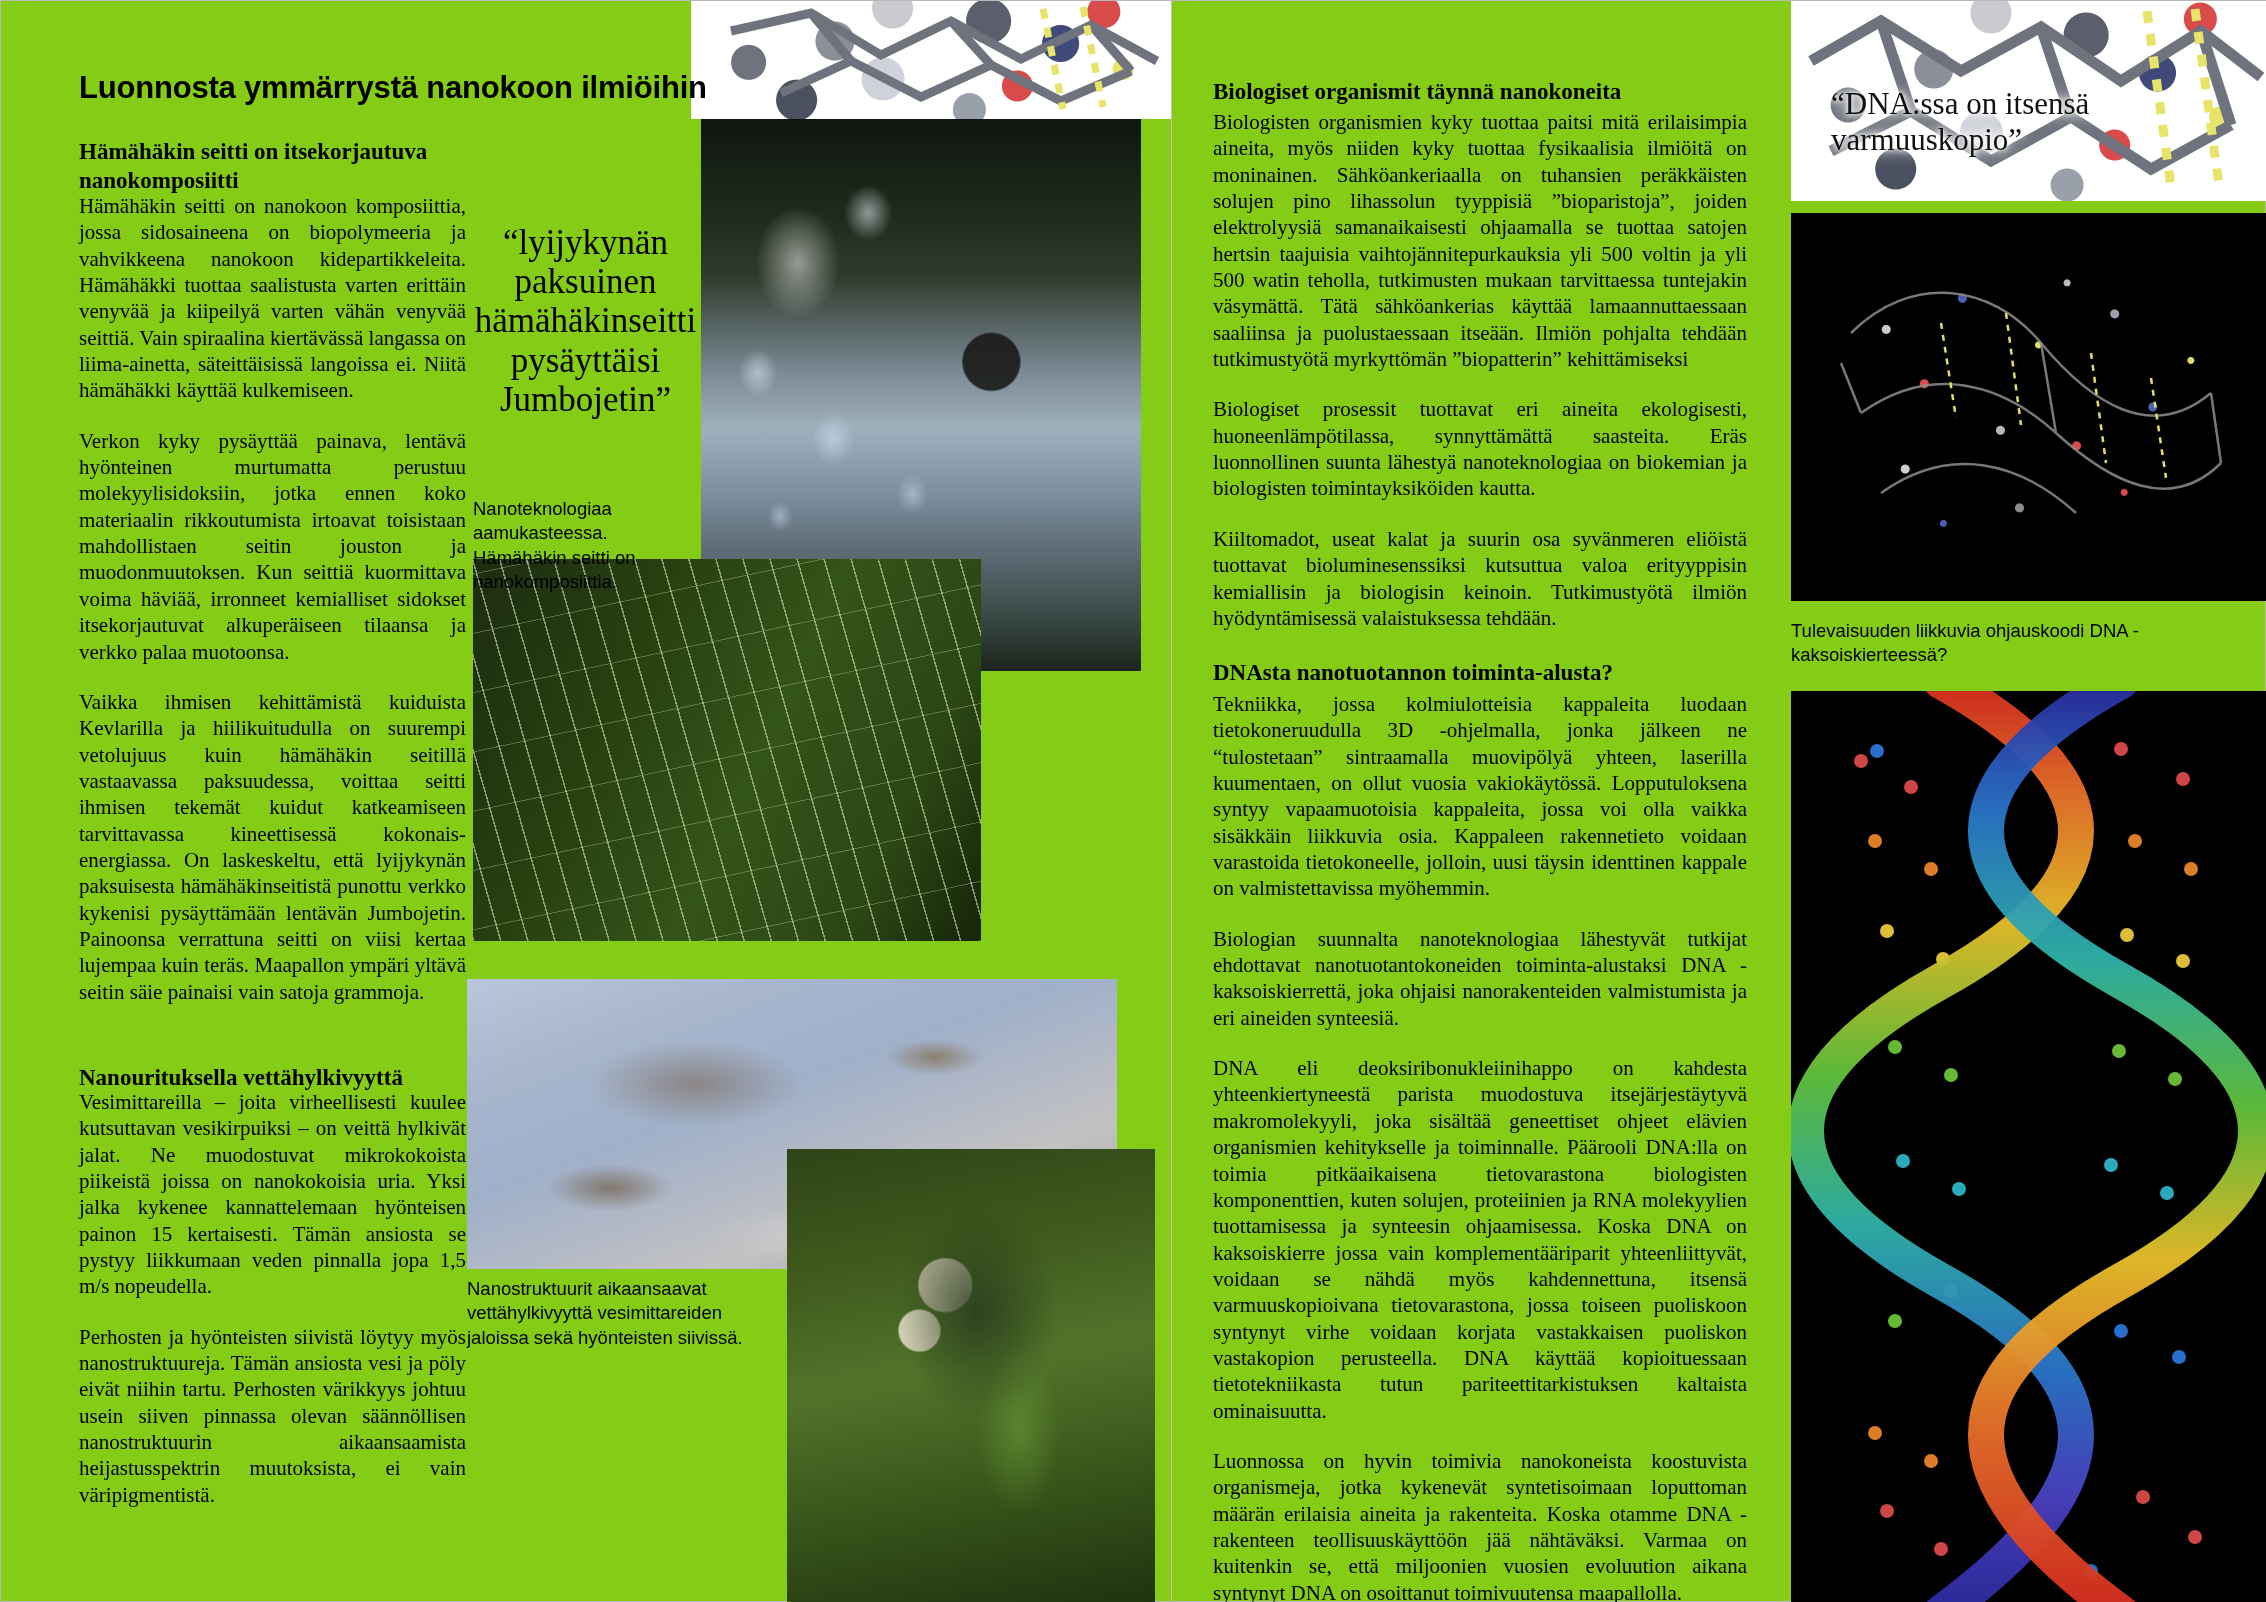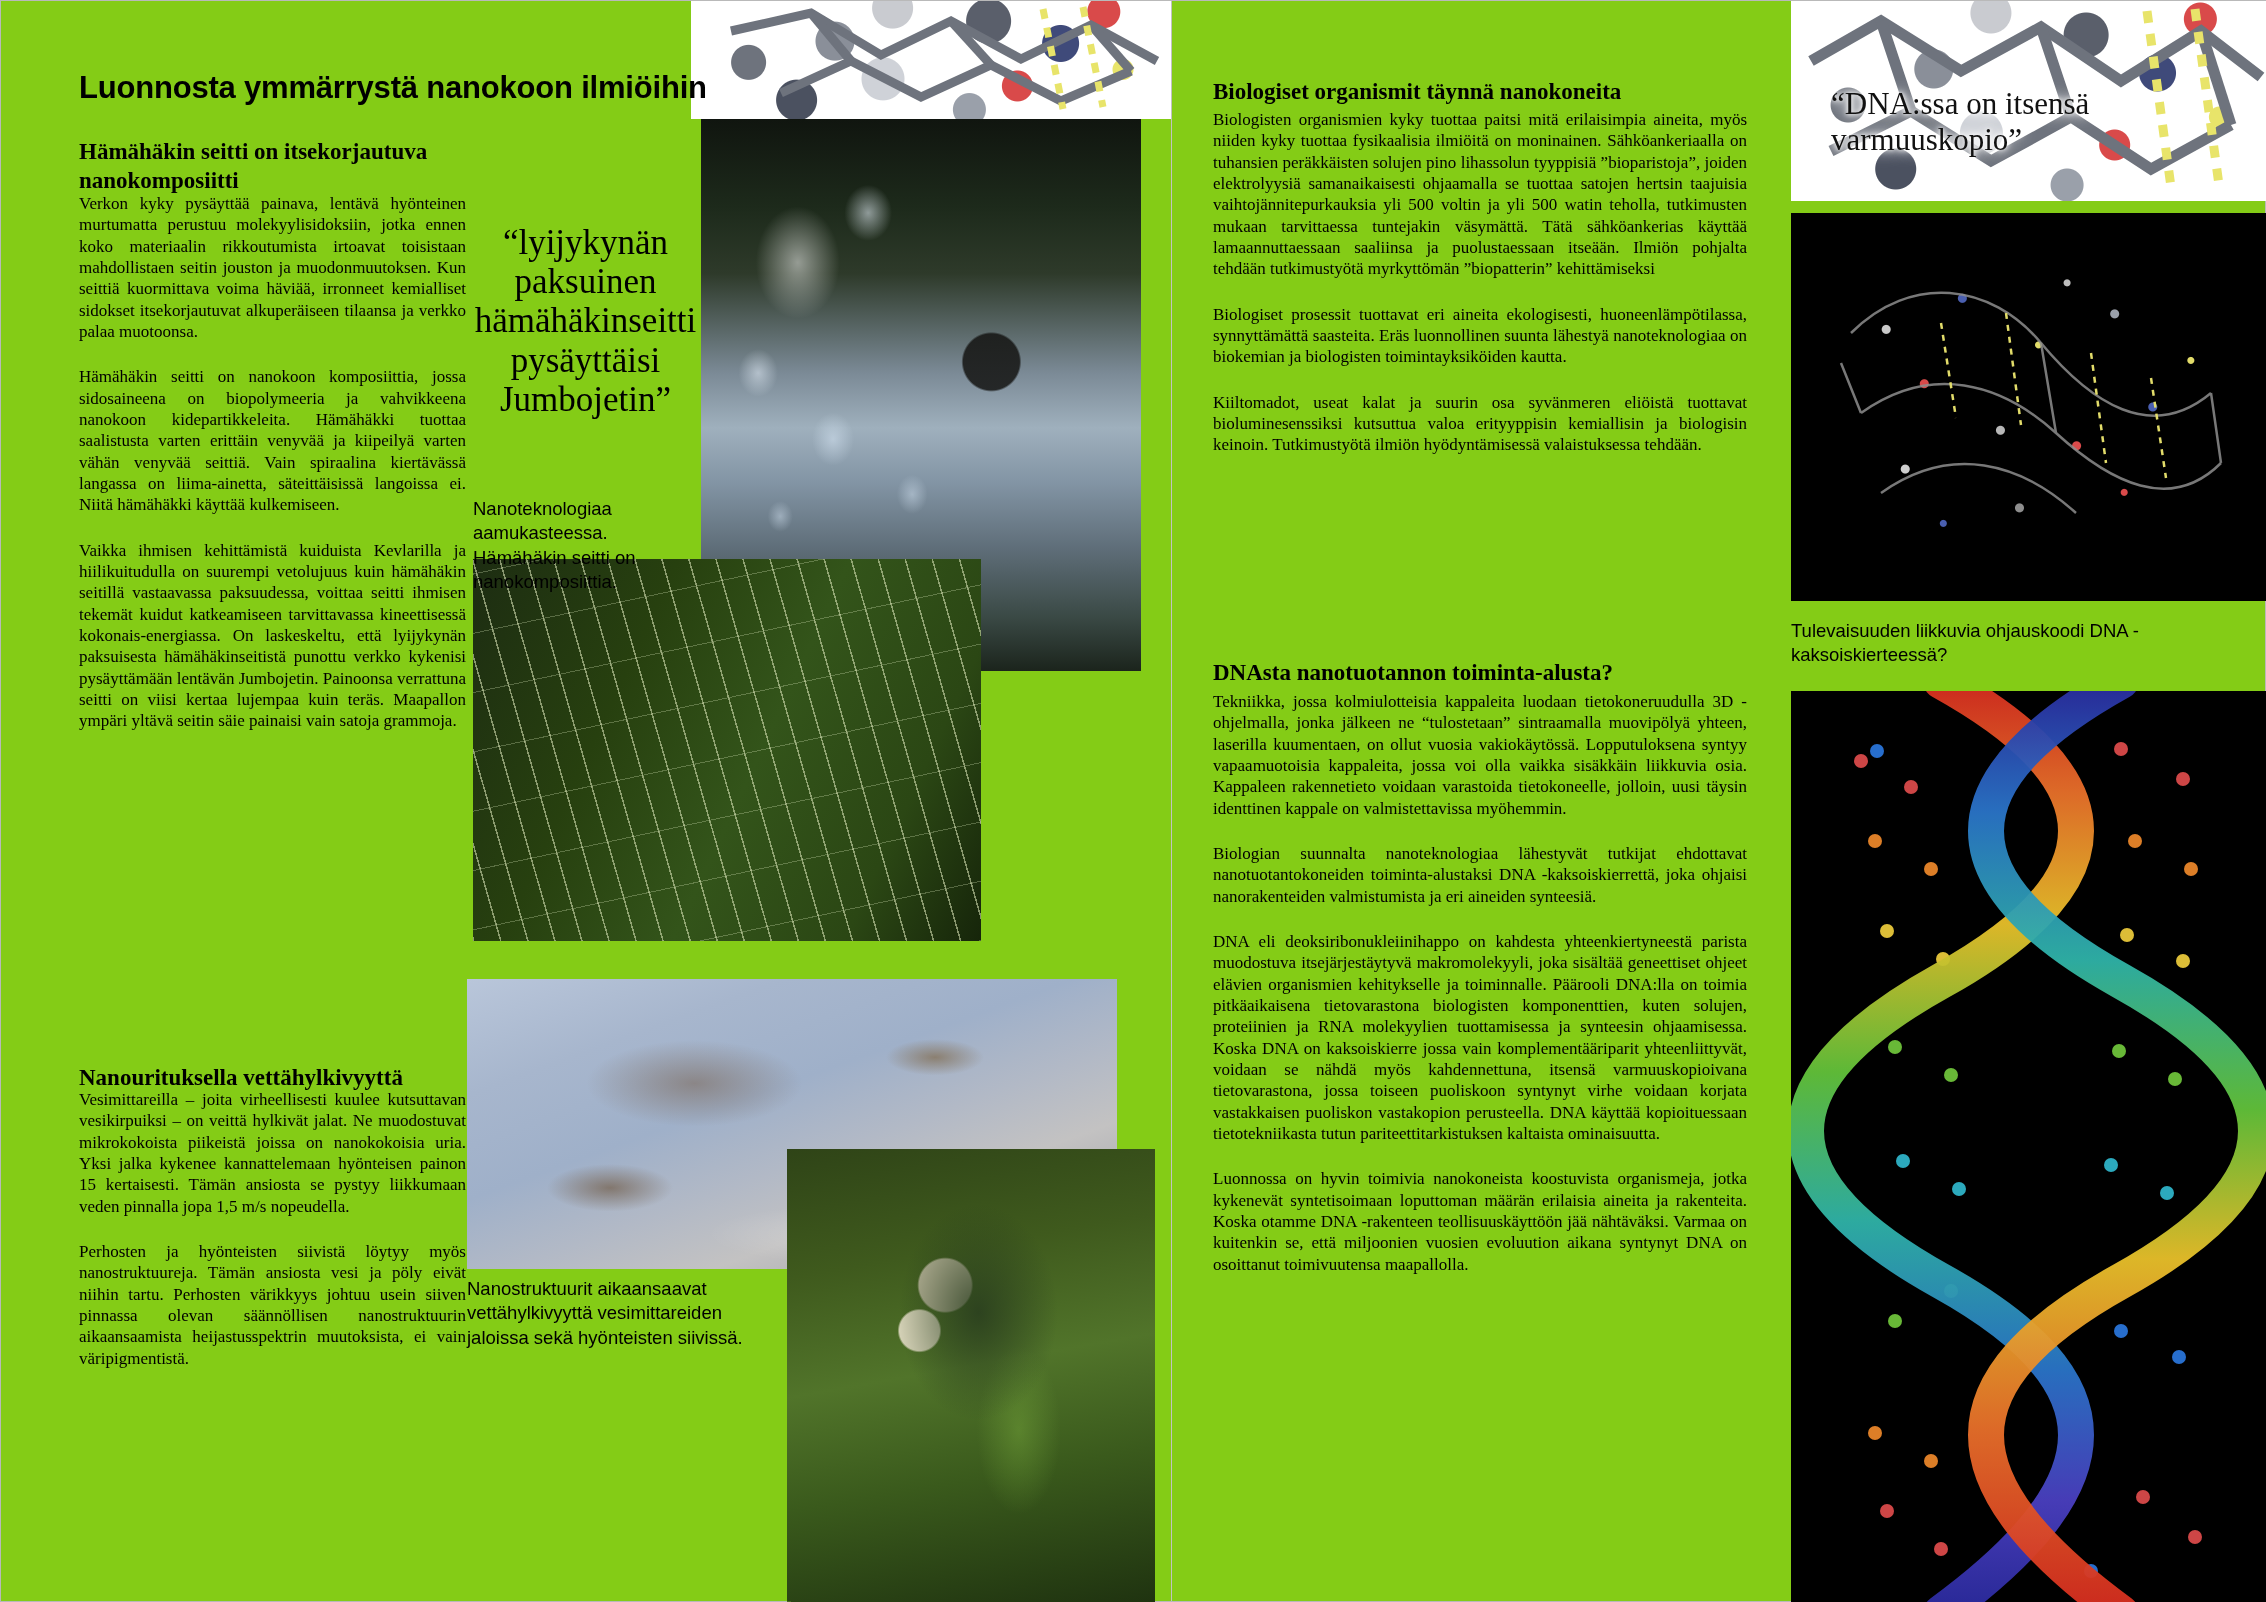--- a/index.html
+++ b/index.html
@@ -45,21 +45,21 @@
     position: absolute;
     font-family: "Liberation Serif", serif;
     font-weight: bold;
     font-size: 23px;
     line-height: 1.27;
     color: #000;
   }
   .body-col {
     position: absolute;
     font-family: "Liberation Serif", serif;
-    font-size: 17px;
+    font-size: 21px;
     line-height: 1.255;
     color: #000;
     text-align: justify;
     text-justify: inter-word;
     hyphens: manual;
   }
   .body-col p {
     margin: 0 0 24px 0;
   }
   .body-col p:last-child { margin-bottom: 0; }
@@ -256,22 +256,22 @@
     </svg>
   </div>
 
   <h1 class="poster-title" style="left:78px; top:48px;">Luonnosta ymmärrystä nanokoon ilmiöihin</h1>
 
   <h2 class="sec-head" style="left:78px; top:117px; width:385px;">
     <span>Hämähäkin seitti on itsekorjautuva nanokomposiitti</span>
   </h2>
 
   <div class="body-col" style="left:78px; top:192px; width:387px;">
+    <p>Hämähäkin seitti on nanokoon komposiittia, jossa sidosaineena on biopolymeeria ja vahvikkeena nanokoon kidepartikkeleita. Hämähäkki tuottaa saalistusta varten erittäin venyvää ja kiipeilyä varten vähän venyvää seittiä. Vain spiraalina kiertävässä langassa on liima-ainetta, säteittäisissä langoissa ei. Niitä hämähäkki käyttää kulkemiseen.</p>
     <p>Verkon kyky pysäyttää painava, lentävä hyönteinen murtumatta perustuu molekyylisidoksiin, jotka ennen koko materiaalin rikkoutumista irtoavat toisistaan mahdollistaen seitin jouston ja muodonmuutoksen. Kun seittiä kuormittava voima häviää, irronneet kemialliset sidokset itsekorjautuvat alkuperäiseen tilaansa ja verkko palaa muotoonsa.</p>
-    <p>Hämähäkin seitti on nanokoon komposiittia, jossa sidosaineena on biopolymeeria ja vahvikkeena nanokoon kidepartikkeleita. Hämähäkki tuottaa saalistusta varten erittäin venyvää ja kiipeilyä varten vähän venyvää seittiä. Vain spiraalina kiertävässä langassa on liima-ainetta, säteittäisissä langoissa ei. Niitä hämähäkki käyttää kulkemiseen.</p>
     <p>Vaikka ihmisen kehittämistä kuiduista Kevlarilla ja hiilikuitudulla on suurempi vetolujuus kuin hämähäkin seitillä vastaavassa paksuudessa, voittaa seitti ihmisen tekemät kuidut katkeamiseen tarvittavassa kineettisessä kokonais-energiassa. On laskeskeltu, että lyijykynän paksuisesta hämähäkinseitistä punottu verkko kykenisi pysäyttämään lentävän Jumbojetin. Painoonsa verrattuna seitti on viisi kertaa lujempaa kuin teräs. Maapallon ympäri yltävä seitin säie painaisi vain satoja grammoja.</p>
   </div>
 
   <h2 class="sec-head" style="left:78px; top:1043px; width:387px;">
     <span>Nanourituksella vettähylkivyyttä</span>
   </h2>
 
   <div class="body-col" style="left:78px; top:1088px; width:387px;">
     <p>Vesimittareilla – joita virheellisesti kuulee kutsuttavan vesikirpuiksi – on veittä hylkivät jalat. Ne muodostuvat mikrokokoista piikeistä joissa on nanokokoisia uria. Yksi jalka kykenee kannattelemaan hyönteisen painon 15 kertaisesti. Tämän ansiosta se pystyy liikkumaan veden pinnalla jopa 1,5 m/s nopeudella.</p>
     <p>Perhosten ja hyönteisten siivistä löytyy myös nanostruktuureja. Tämän ansiosta vesi ja pöly eivät niihin tartu. Perhosten värikkyys johtuu usein siiven pinnassa olevan säännöllisen nanostruktuurin aikaansaamista heijastusspektrin muutoksista, ei vain väripigmentistä.</p>

